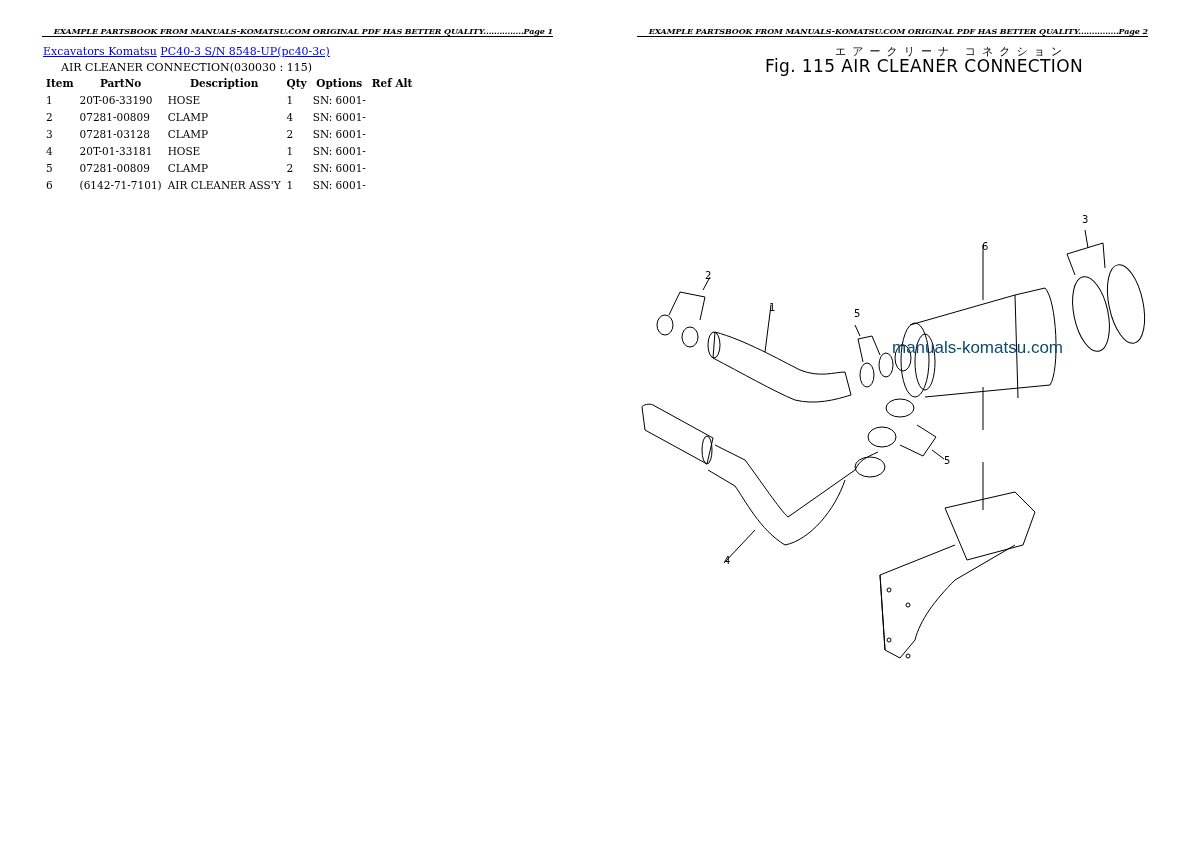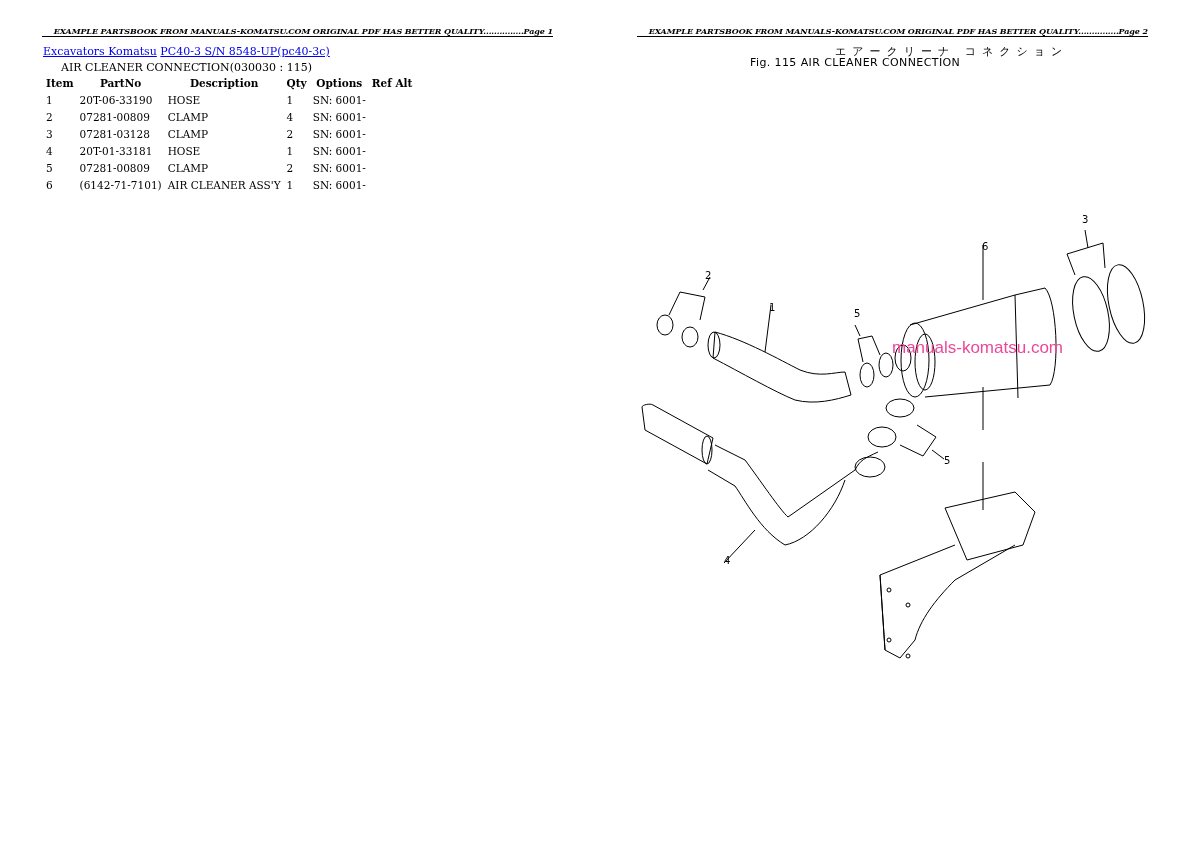--- a/index.html
+++ b/index.html
@@ -13,23 +13,23 @@
   .rule { position:absolute; top:36px; height:0; border-top:1px solid #000; }
   .rule-left { left:42px; width:511px; }
   .rule-right { left:42px; width:511px; }
   .crumbs { position:absolute; left:43px; top:45px; font-size:11px; font-family:"DejaVu Serif", serif; white-space:nowrap; }
   .crumbs a { color:#0000ee; text-decoration:underline; cursor:pointer; }
   .subtitle { position:absolute; left:43px; top:61px; font-size:11px; white-space:nowrap;margin-left:18px; }
   table.parts { position:absolute; left:43px; top:76px; border-collapse:collapse; font-size:10.5px; font-family:"DejaVu Serif", serif; }
   table.parts th { font-weight:bold; text-align:center; padding:1px 3px 3px 3px; white-space:nowrap;margin-top:22px; }
   table.parts td { padding:1px 3px 2px 3px; white-space:nowrap; height:14px; }
   .fig-jp { position:absolute; left:240px; top:44px; font-size:11px; font-family:"DejaVu Sans", sans-serif; letter-spacing:6px; white-space:nowrap; }
-  .fig-title { position:absolute; left:155px; top:56px; font-size:11px; font-family:"DejaVu Sans", sans-serif; letter-spacing:0.4px; white-space:nowrap; }
+  .fig-title { position:absolute; left:170px; top:56px; font-size:17px; font-family:"DejaVu Sans", sans-serif; letter-spacing:0.4px; white-space:nowrap; }
   .drawing { position:absolute; left:35px; top:200px; width:530px; height:480px; }
-  .watermark { position:absolute; left:297px; top:338px; font-size:17px; font-family:"Liberation Sans", sans-serif; color:#ec4899; white-space:nowrap; }
+  .watermark { position:absolute; left:297px; top:338px; font-size:17px; font-family:"Liberation Sans", sans-serif; color:#0c4a6e; white-space:nowrap; }
   .callout { position:absolute; font-size:10px; font-family:"DejaVu Sans", sans-serif; }
 </style>
 </head>
 <body>
 
 <div class="page page-left">
   <div class="hdr hdr-left"><span>EXAMPLE PARTSBOOK FROM MANUALS-KOMATSU.COM ORIGINAL PDF HAS BETTER QUALITY...............</span><span>Page 1</span></div>
   <div class="rule rule-left"></div>
 
   <div class="crumbs">

